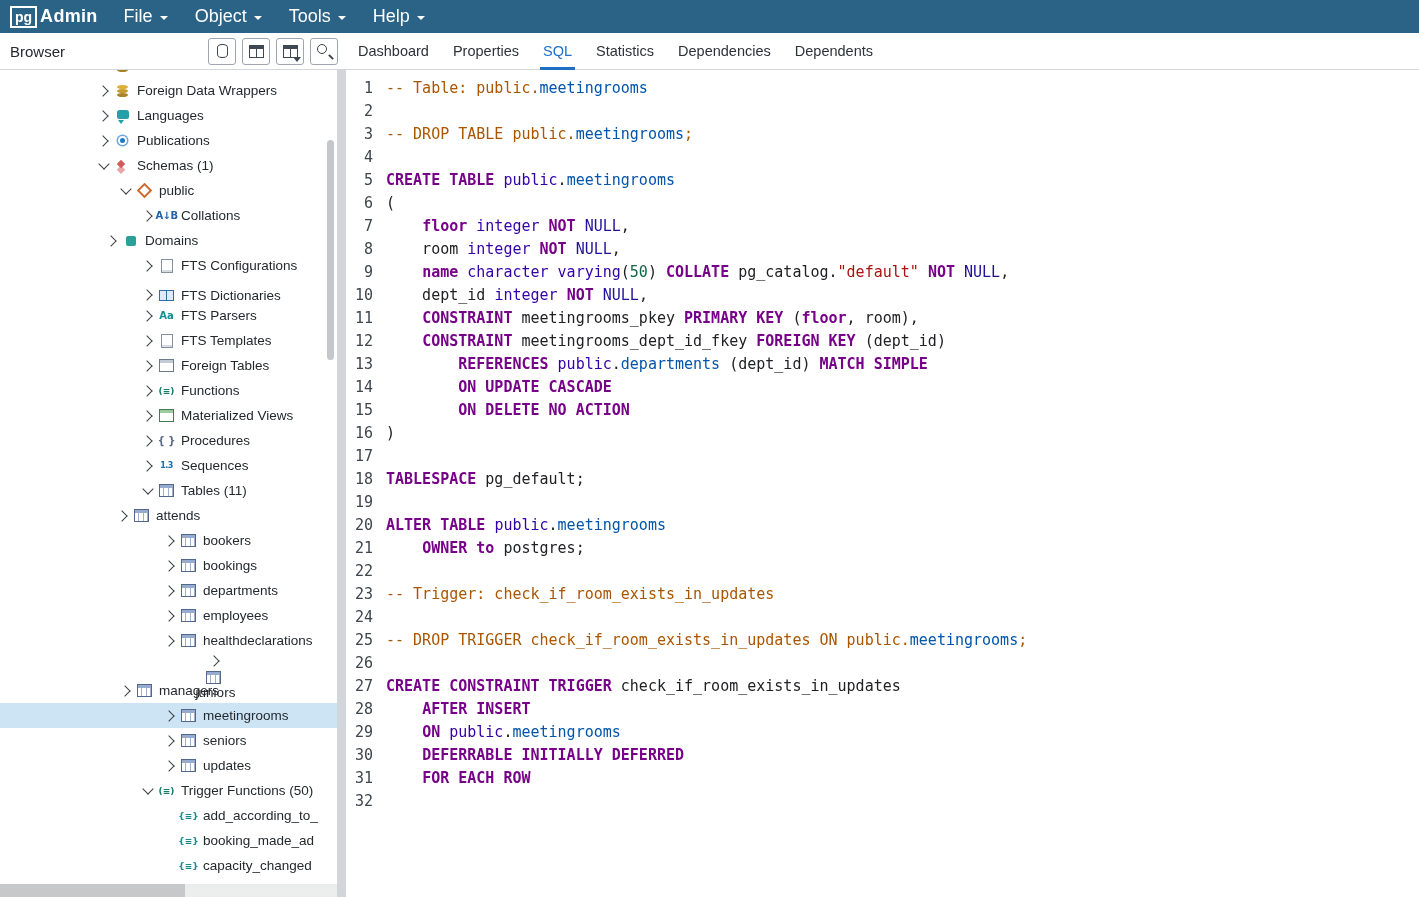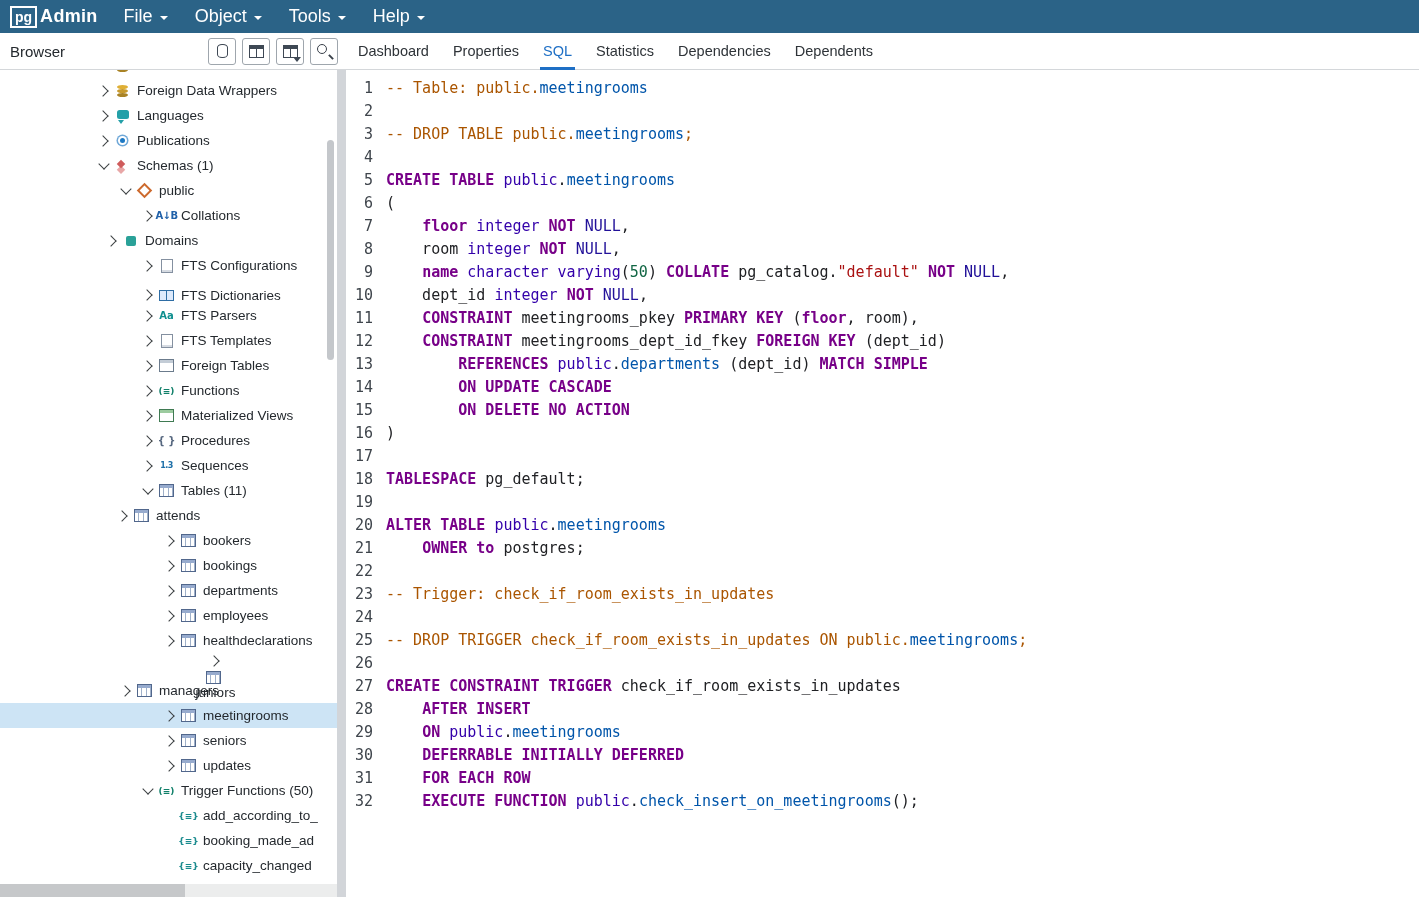--- a/index.html
+++ b/index.html
@@ -418,16 +418,16 @@
         <div class="crow"><span class="ln">22</span><span class="ctext"></span></div>
         <div class="crow"><span class="ln">23</span><span class="ctext"><span class="sc">-- Trigger: check_if_room_exists_in_updates</span></span></div>
         <div class="crow"><span class="ln">24</span><span class="ctext"></span></div>
         <div class="crow"><span class="ln">25</span><span class="ctext"><span class="sc">-- DROP TRIGGER check_if_room_exists_in_updates ON public.</span><span class="sv">meetingrooms</span><span class="sc">;</span></span></div>
         <div class="crow"><span class="ln">26</span><span class="ctext"></span></div>
         <div class="crow"><span class="ln">27</span><span class="ctext"><span class="sk">CREATE CONSTRAINT TRIGGER</span><span class="sp"> check_if_room_exists_in_updates</span></span></div>
         <div class="crow"><span class="ln">28</span><span class="ctext"><span class="sp">    </span><span class="sk">AFTER INSERT</span></span></div>
         <div class="crow"><span class="ln">29</span><span class="ctext"><span class="sp">    </span><span class="sk">ON</span><span class="sp"> </span><span class="st">public</span><span class="sp">.</span><span class="sv">meetingrooms</span></span></div>
         <div class="crow"><span class="ln">30</span><span class="ctext"><span class="sp">    </span><span class="sk">DEFERRABLE INITIALLY DEFERRED</span></span></div>
         <div class="crow"><span class="ln">31</span><span class="ctext"><span class="sp">    </span><span class="sk">FOR EACH ROW</span></span></div>
-        <div class="crow"><span class="ln">32</span><span class="ctext"><span class="sp">    </span><span class="sk">EXECUTE FUNCTION</span><span class="sp"> </span><span class="st">public</span><span class="sp">.</span><span class="sv">check_insert_on_meetingrooms</span><span class="sp">();</span></span></div>
+        <div class="crow"><span class="ln">32</span></div>
       </div>
   </div>
 </div>
 
 </body></html>

